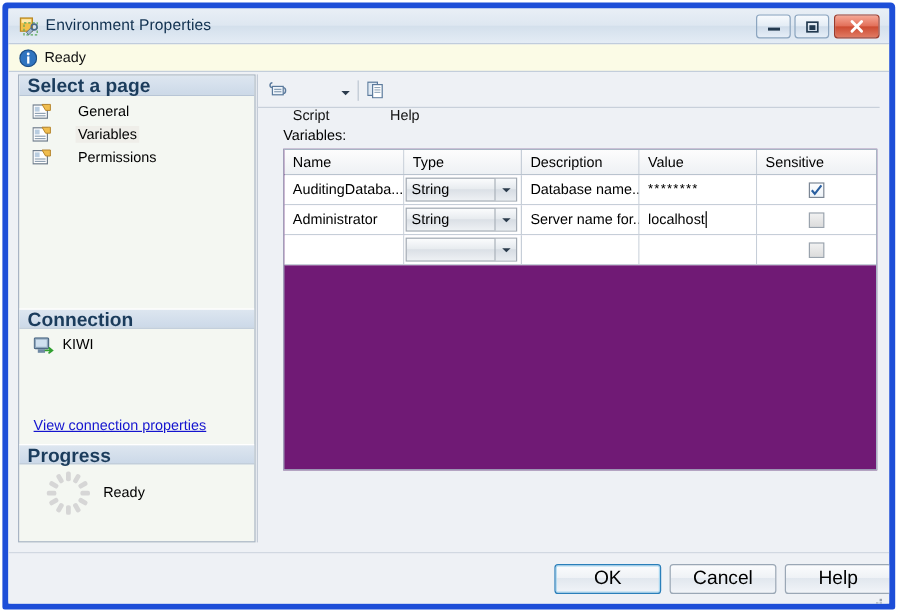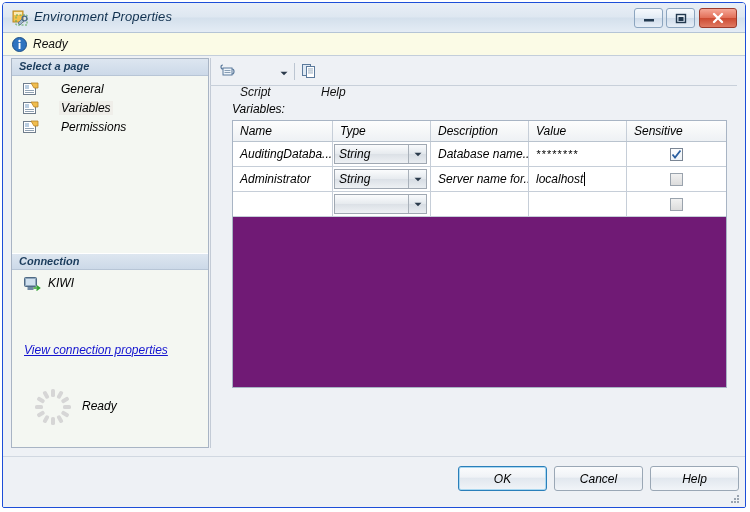--- a/index.html
+++ b/index.html
@@ -9,25 +9,24 @@
     font-size:12px;
     background:#ffffff;
     color:#000000;
     -webkit-font-smoothing:antialiased;
   }
 
   
   #window{
     position:absolute;left:2px;top:2px;width:744px;height:506px;
     background:#eef1f5;
-    border:1px solid #1d4ed8;
+    border:5px solid #1d4ed8;
     border-radius:4px 4px 2px 2px;
     box-sizing:border-box;
     overflow:hidden;
-    font-style:italic;
   }
   #frame-glow{
     position:absolute;left:0;top:0;right:0;bottom:0;
     border:1px solid #ffffff;border-radius:3px;
     pointer-events:none;box-sizing:border-box;
   }
 
   
   #titlebar{
     position:absolute;left:0;top:0;width:100%;height:30px;
@@ -86,21 +85,21 @@
     border:1px solid #a8b4c4;
     box-sizing:border-box;
     overflow:hidden;
   }
   .sec-header{
     position:absolute;left:0;width:100%;height:17px;
     background:linear-gradient(to bottom,#dde6f0 0%,#ccd9e8 100%);
     border-top:1px solid #ffffff;
     border-bottom:1px solid #b7c5d6;
     box-sizing:border-box;
-    font-size:11px;font-weight:bold;color:#1b3c5c;
+    font-size:16px;font-weight:bold;color:#1b3c5c;
     padding:1px 0 0 7px;
     white-space:nowrap;
   }
   #sec-selectpage{top:0;border-top:none;}
   #sec-connection{top:194px;}
   #sec-progress{top:307px;}
 
   .page-item{
     position:absolute;left:11px;height:17px;
     display:flex;align-items:center;gap:20px;
@@ -248,21 +247,21 @@
   }
 
   
   .btn{
     position:absolute;
     border:1px solid #9aa7b5;
     border-radius:3px;
     box-sizing:border-box;
     background:linear-gradient(to bottom,#fbfcfd 0%,#eff2f6 45%,#e1e7ee 47%,#f1f4f8 100%);
     display:flex;align-items:center;justify-content:center;
-    font-size:12px;color:#000;
+    font-size:16px;color:#000;
     cursor:default;
     white-space:nowrap;
   }
 
   #footer{
     position:absolute;left:0;top:453px;width:100%;height:52px;
     background:#eef1f5;
     border-top:1px solid #d1d8e1;
     box-sizing:border-box;
   }
@@ -382,20 +381,21 @@
         <svg width="17" height="15" viewBox="0 0 17 15">
           <rect x="0.5" y="0.5" width="12" height="9" rx="1" fill="#8fa7bd" stroke="#4f6a85"></rect>
           <rect x="2" y="2" width="9" height="6" fill="#cfe0ef"></rect>
           <rect x="3.5" y="10" width="6" height="3" fill="#6f89a3"></rect>
           <path d="M10 11 L15 11 M13 9 L15.5 11 L13 13" stroke="#31a031" stroke-width="1.6" fill="none" stroke-linecap="round"></path>
         </svg>
       </span>
       <div id="conn-server">KIWI</div>
       <div id="conn-link">View connection properties</div>
 
+      <div class="sec-header" id="sec-progress">Progress</div>
 
       <span id="progress-spinner">
         <svg width="38" height="38" viewBox="0 0 38 38">
           <g fill="#d6d6d6">
             <rect x="17" y="1" width="4" height="8" rx="1.6"></rect>
             <rect x="17" y="1" width="4" height="8" rx="1.6" transform="rotate(30 19 19)"></rect>
             <rect x="17" y="1" width="4" height="8" rx="1.6" transform="rotate(60 19 19)"></rect>
             <rect x="17" y="1" width="4" height="8" rx="1.6" transform="rotate(90 19 19)"></rect>
             <rect x="17" y="1" width="4" height="8" rx="1.6" transform="rotate(120 19 19)"></rect>
             <rect x="17" y="1" width="4" height="8" rx="1.6" transform="rotate(150 19 19)"></rect>

